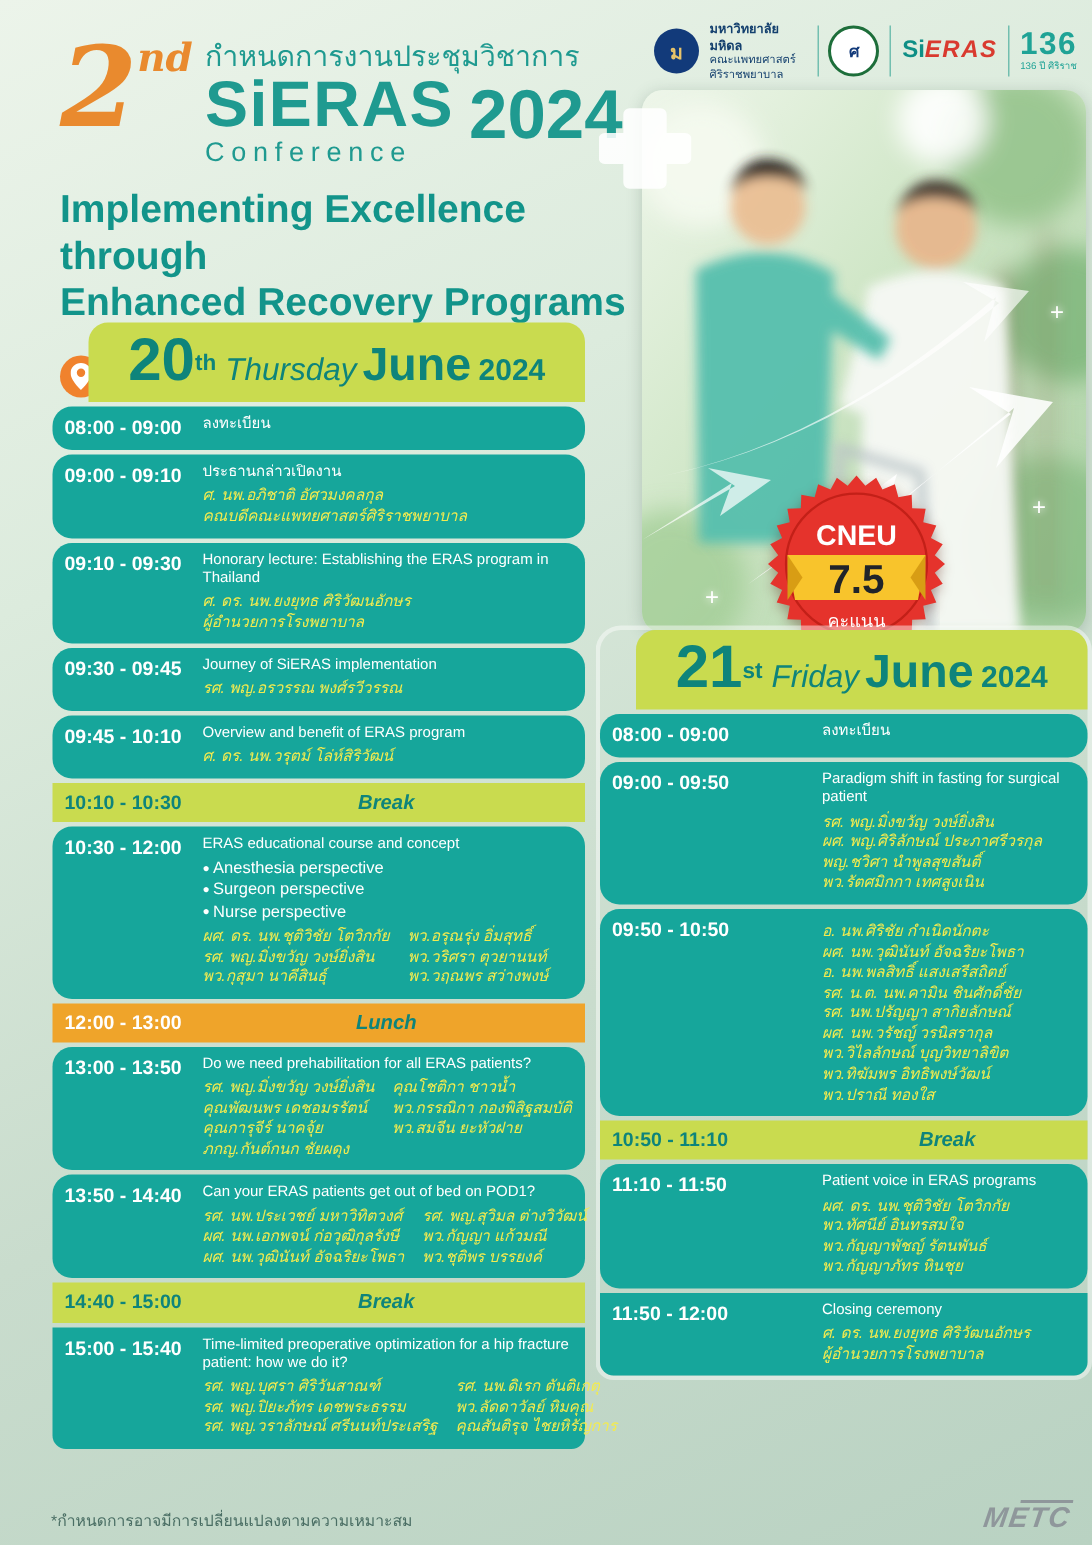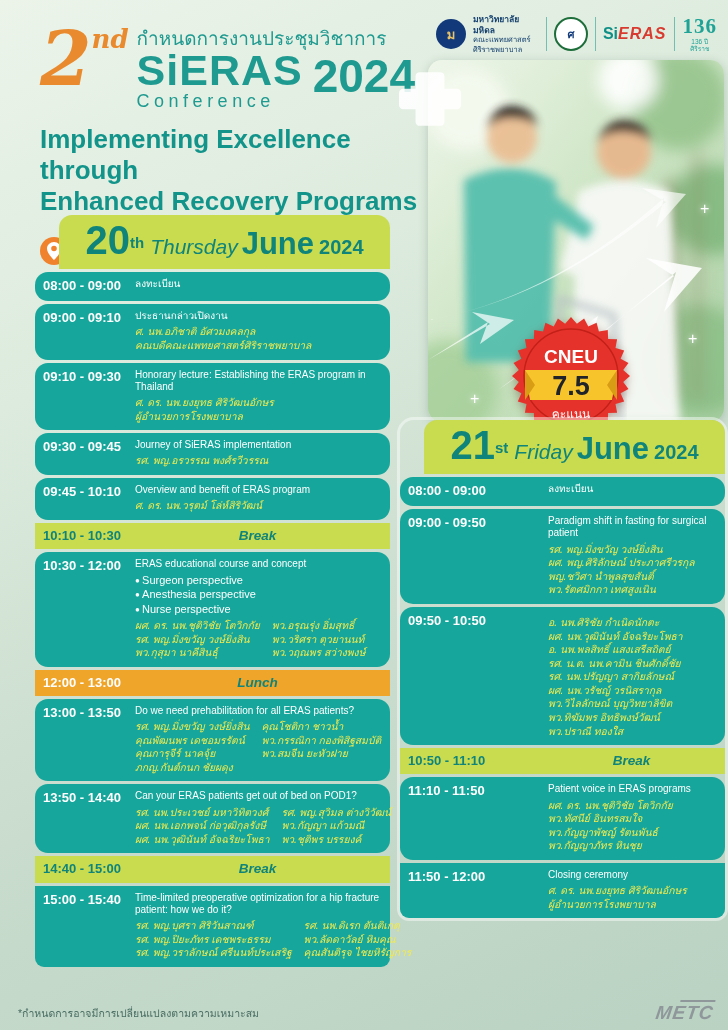--- a/index.html
+++ b/index.html
@@ -30,21 +30,21 @@
   .crest{width:30px;height:30px;border-radius:50%;display:flex;align-items:center;justify-content:center;
     color:#e8c36a;font-size:13px;font-weight:bold;flex:0 0 auto;}
   .crest.navy{background:#123a7a;}
   .crest.green{background:#ffffff;border:2px solid #1d6e3a;color:#123a7a;font-size:11px;}
   .mahidol-txt{color:#14406e;font-size:7.5px;line-height:1.25;}
   .mahidol-txt .b{font-weight:bold;font-size:8.5px;}
   .sieras-logo{font-weight:bold;font-size:16px;line-height:1;white-space:nowrap;}
   .sieras-logo .si{color:#0f8f86;}
   .sieras-logo .eras{color:#d93a2f;font-style:italic;letter-spacing:1px;}
   .anniv{text-align:center;line-height:1;}
-  .anniv .n{color:#1fa396;font-weight:bold;font-size:21px;letter-spacing:1px;font-family:Liberation Serif, serif;}
+  .anniv .n{color:#1fa396;font-weight:bold;font-size:21px;letter-spacing:1px;}
   .anniv .s{color:#1fa396;font-size:6.5px;display:block;margin-top:2px;}
   
   .photo{position:absolute;left:428px;top:60px;width:296px;height:362px;border-radius:14px;
     overflow:hidden;box-shadow:0 2px 10px rgba(60,90,70,.25);}
   .photo svg{display:block;}
   .big-cross{position:absolute;left:399px;top:68px;width:62px;height:62px;opacity:.92;}
   .sparkle{position:absolute;color:#ffffff;font-size:16px;text-shadow:0 0 6px #fff;}
   
   .badge{position:absolute;left:511px;top:315px;width:120px;height:122px;filter:drop-shadow(0 3px 4px rgba(80,20,10,.35));}
   
@@ -71,21 +71,21 @@
   .s-label{flex:1;text-align:center;color:#0e847b;font-weight:bold;font-style:italic;font-size:13.5px;}
   .s-content{flex:1;min-width:0;}
   .s-title{color:#ffffff;font-size:10px;line-height:1.22;}
   .bullets{margin:3px 0 0 0;padding:0;list-style:none;}
   .bullets li{color:#ffffff;font-size:11px;line-height:1.3;}
   .bullets li:before{content:"● ";font-size:8px;vertical-align:1px;}
   .speakers{display:flex;gap:12px;margin-top:3px;}
   .sp-col{display:flex;flex-direction:column;}
   .sp{color:#f3eb4f;font-size:10.3px;font-style:italic;line-height:1.32;white-space:nowrap;}
   
-  .footnote{position:absolute;left:18px;top:1005px;color:#4a6e64;font-size:10.5px;}
+  .footnote{position:absolute;left:34px;top:1005px;color:#4a6e64;font-size:10.5px;}
   .metc{position:absolute;right:14px;bottom:8px;color:#8f979b;font-weight:bold;font-style:italic;
     font-size:19px;letter-spacing:1px;transform:skewX(-8deg);line-height:1;}
   .metc .bar{display:block;height:2px;background:#8f979b;margin-bottom:1px;width:60%;margin-left:40%;}
 </style>
 </head>
 <body>
 
 <div id="poster">
 
   <div class="hdr">
@@ -270,22 +270,22 @@
         </div>
         <div class="row r-break">
           <div class="s-time">10:10 - 10:30</div>
           <div class="s-label">Break</div>
         </div>
         <div class="row r-normal">
           <div class="s-time">10:30 - 12:00</div>
           <div class="s-content">
             <div class="s-title">ERAS educational course and concept</div>
             <ul class="bullets">
+              <li>Anesthesia perspective</li>
               <li>Surgeon perspective</li>
-              <li>Anesthesia perspective</li>
               <li>Nurse perspective</li>
             </ul>
             <div class="speakers">
               <div class="sp-col">
                 <div class="sp">ผศ. ดร. นพ.ชุติวิชัย โตวิกกัย</div>
                 <div class="sp">รศ. พญ.มิ่งขวัญ วงษ์ยิ่งสิน</div>
                 <div class="sp">พว.กุสุมา นาคีสินธุ์</div>
               </div>
               <div class="sp-col">
                 <div class="sp">พว.อรุณรุ่ง อิ่มสุทธิ์</div>

